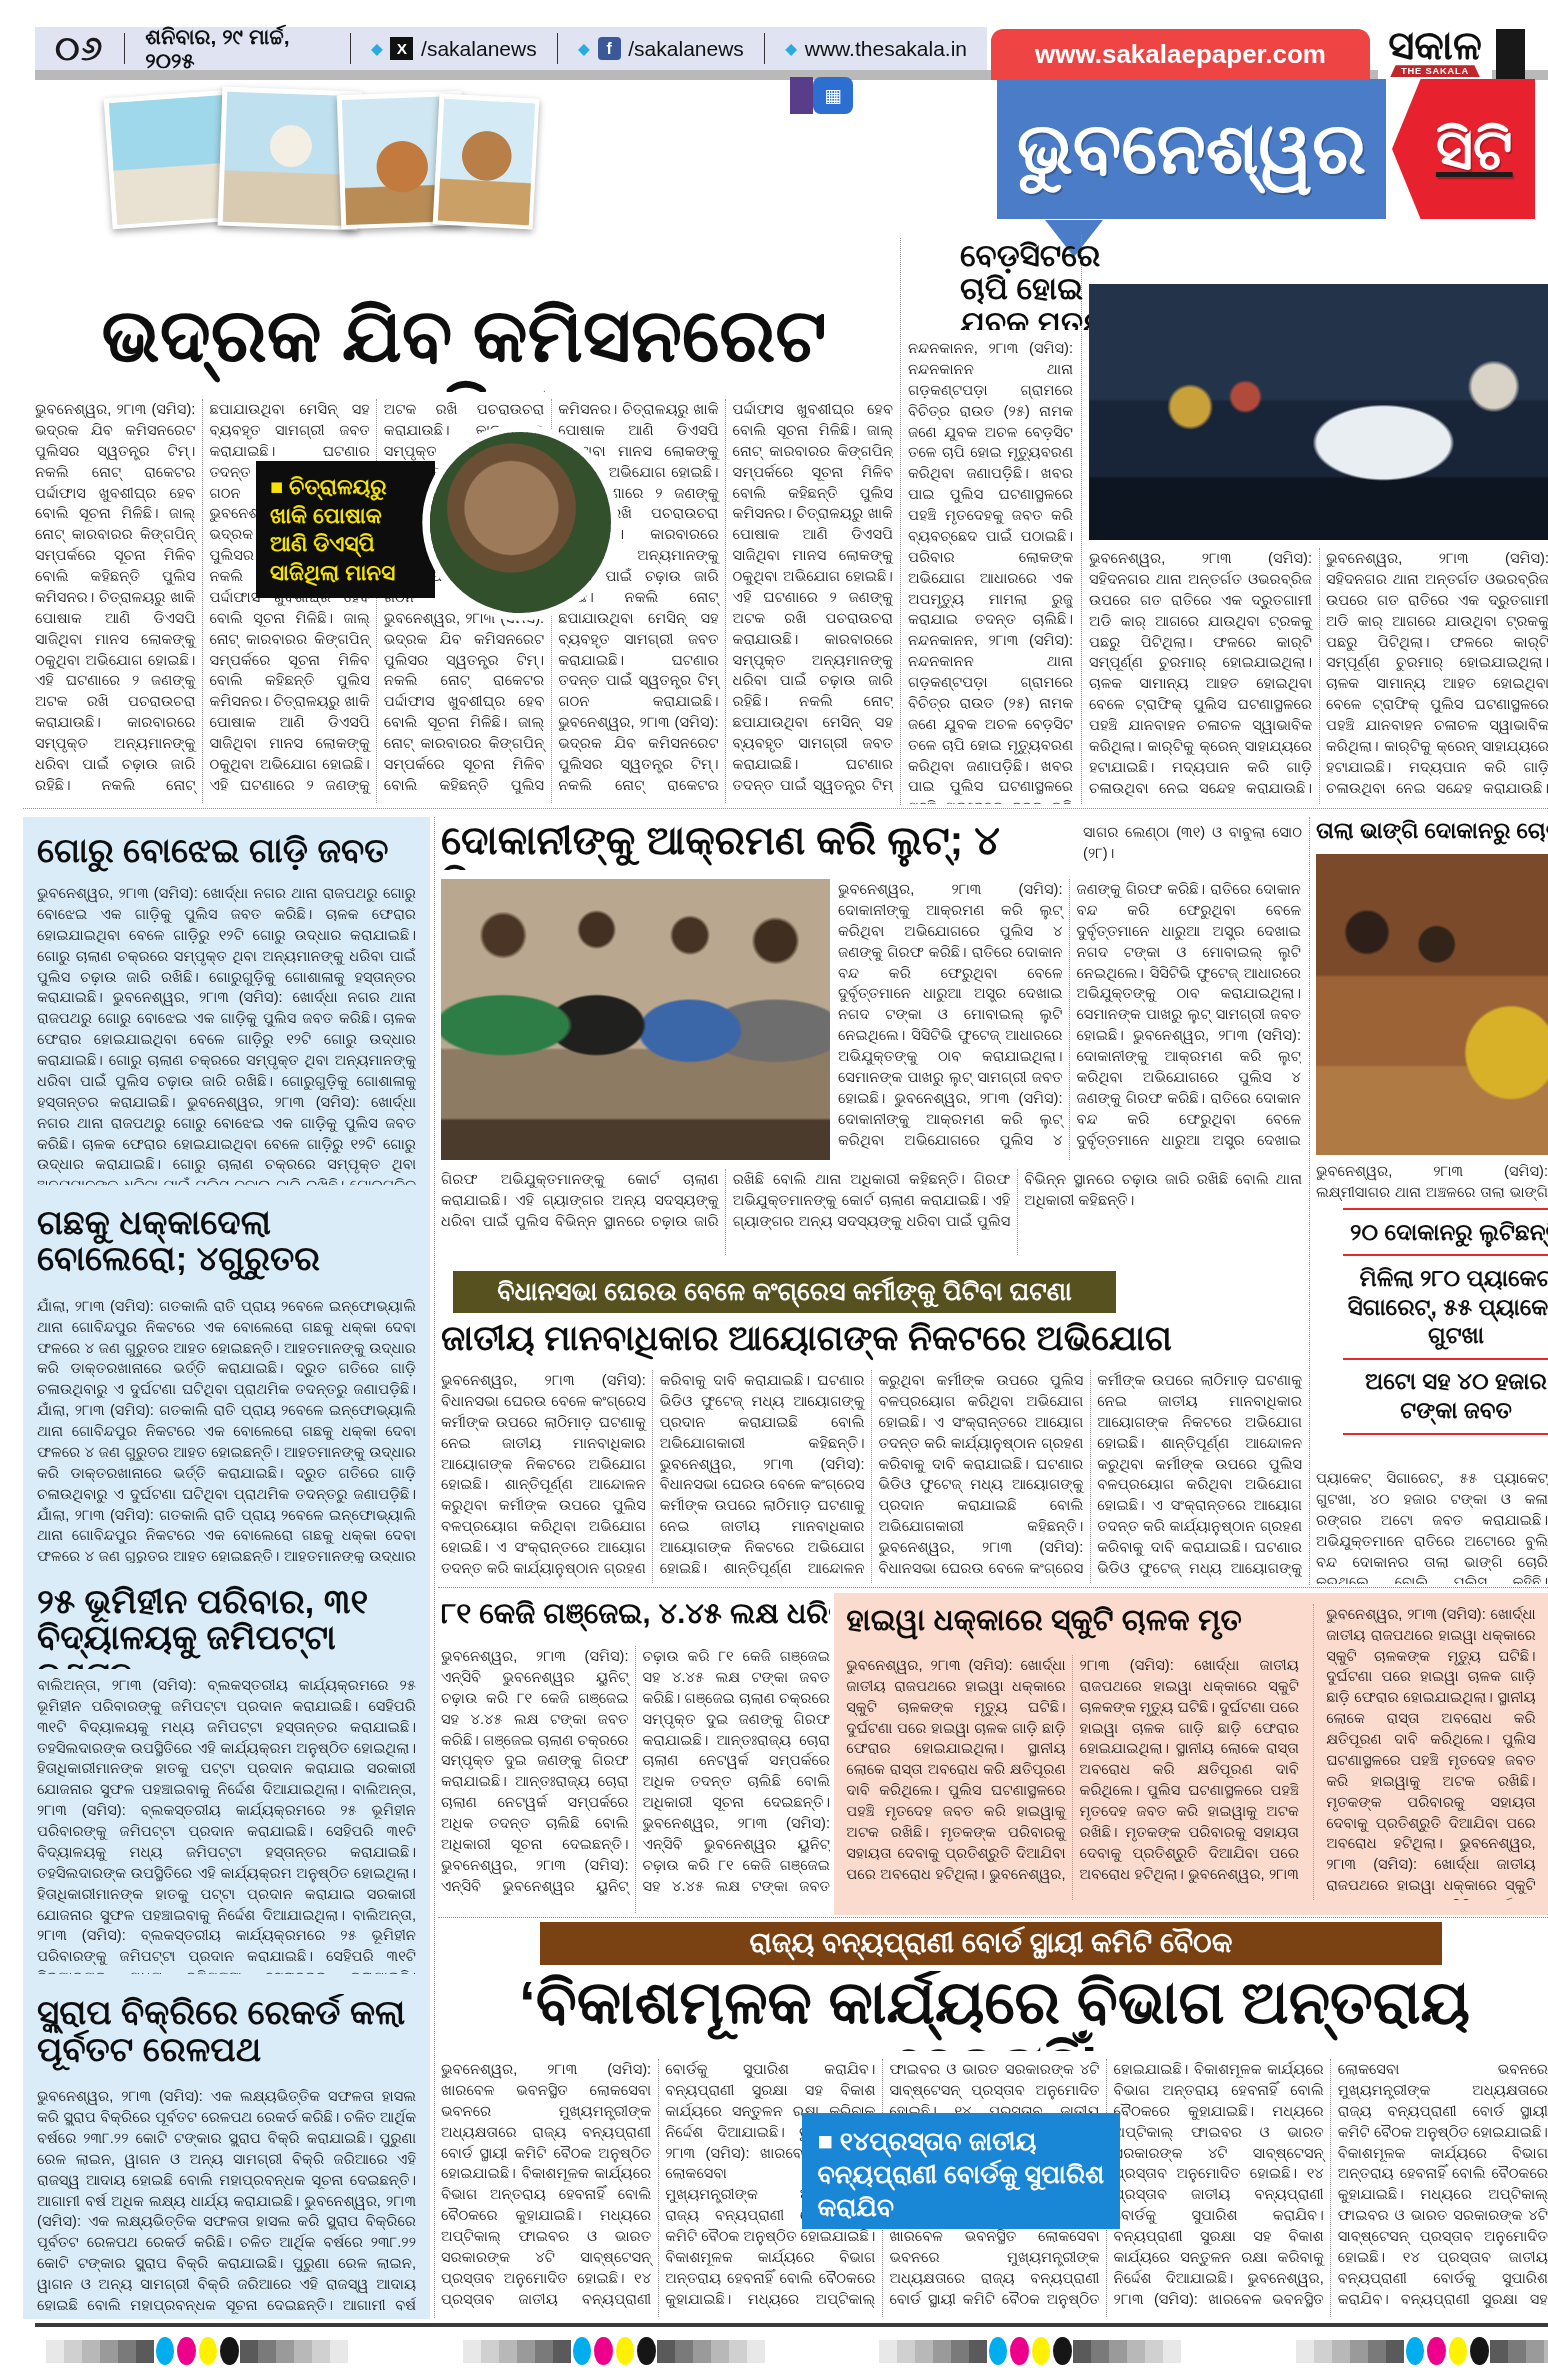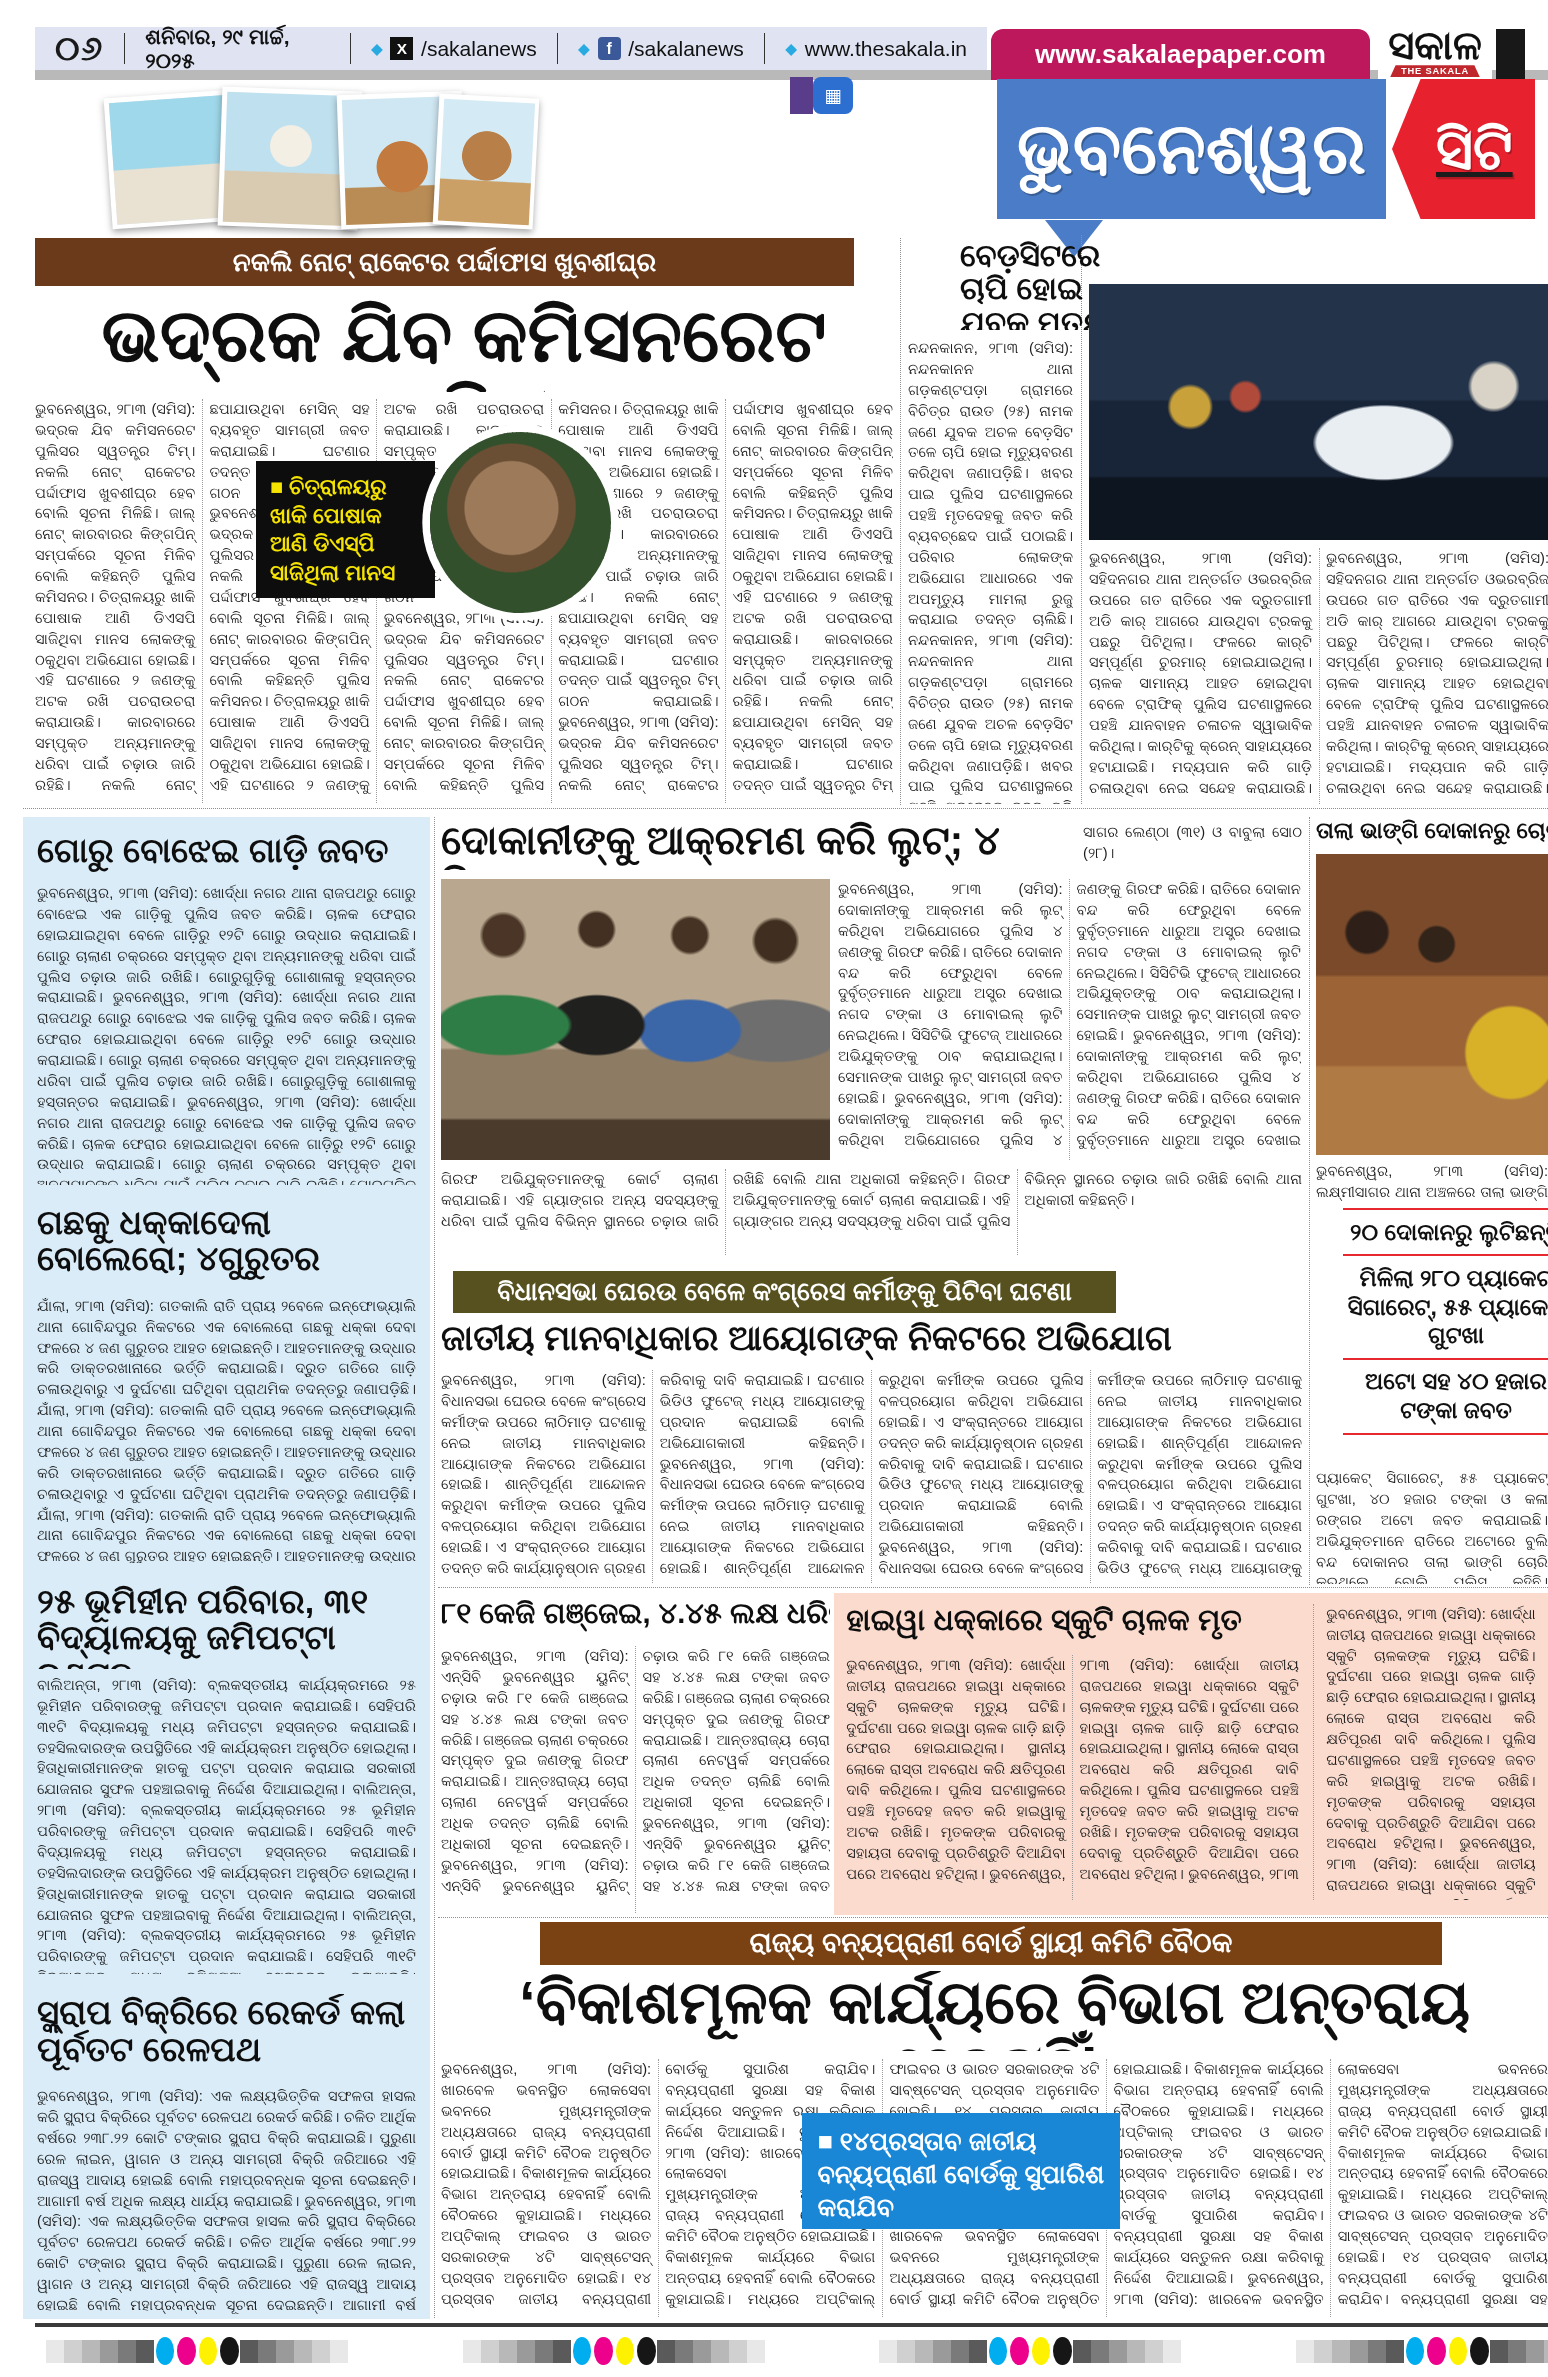--- a/index.html
+++ b/index.html
@@ -9,21 +9,21 @@
   
   .topbar{background:#dfe3f2;display:flex;align-items:center;}
   .topbar .seg{display:flex;align-items:center;gap:7.7px;padding:0 20px;height:31px;}
   .topbar .sep{width:1.5px;height:31px;background:#333;}
   .pageno{font-size:34px;font-weight:800;color:#1a1a1a;letter-spacing:1.5px;}
   .datetxt{font-size:21px;font-weight:700;color:#111;}
   .handle{font-size:21px;color:#111;}
   .diamond{color:#29abe2;font-size:15.4px;}
   .xicon{display:inline-flex;width:23px;height:23px;background:#111;color:#fff;align-items:center;justify-content:center;font-weight:800;font-size:15.4px;}
   .fbicon{display:inline-flex;width:23px;height:23px;background:#3b5998;color:#fff;border-radius:3.9px;align-items:center;justify-content:center;font-weight:800;font-size:16px;}
-  .epaper{background:#be185d;border-radius:12.3px 12.3px 0 0;display:flex;align-items:center;justify-content:center;
+  .epaper{background:#ef4444;border-radius:12.3px 12.3px 0 0;display:flex;align-items:center;justify-content:center;
           color:#fff;font-size:26px;font-weight:800;}
   .logobox{background:#fff;display:flex;flex-direction:column;align-items:center;justify-content:center;}
   .logotxt{font-size:40px;font-weight:700;color:#101010;line-height:1;}
   .logosub{background:#c0272d;color:#fff;font-size:9.3px;font-weight:700;padding:0.8px 10.8px;letter-spacing:0.8px;
            clip-path:polygon(6% 0,94% 0,100% 100%,0 100%);}
   
   .citybox{background:#4a7cc7;display:flex;align-items:center;justify-content:center;}
   .citytxt{color:#fff;font-size:71px;font-weight:800;text-shadow:1.5px 2.3px 0 rgba(0,0,0,.25);}
   .cityptr{width:0;height:0;border-left:29px solid transparent;border-right:29px solid transparent;border-top:37px solid #4a7cc7;}
   .edbox{background:#e8212e;display:flex;align-items:center;justify-content:center;
@@ -109,23 +109,20 @@
     <div style="width:40px;height:37px;background:#2d6fd1;border-radius:7.7px;display:flex;align-items:center;justify-content:center;color:#fff;font-size:18.5px;">▦</div>
   </div>
   <div class="abs citybox" style="left:997px;top:79px;width:389px;height:140px;">
     <span class="citytxt">ଭୁବନେଶ୍ୱର</span>
   </div>
   <div class="abs cityptr" style="left:1045px;top:220px;"></div>
   <div class="abs edbox" style="left:1392px;top:79px;width:143px;height:140px;">
     <span class="edtxt">ସିଟି</span>
   </div>
 
-  <div class="abs kicker" style="left:35px;top:238px;width:819px;height:48px;background:#6b3a1b;font-size:26px;">
-    <span>ନକଲି ନୋଟ୍ ରାକେଟର ପର୍ଦ୍ଦାଫାସ ଖୁବଶୀଘ୍ର</span>
-  </div>
   <div class="abs headline" style="left:35px;top:296px;width:858px;height:96px;font-size:74px;text-align:center;overflow:hidden;">ଭଦ୍ରକ ଯିବ କମିସନରେଟ ପୁଲିସ</div>
   <div class="abs body cols5" style="left:35px;top:399px;width:858px;height:404px;">ଭୁବନେଶ୍ୱର, ୨୮ା୩ (ସମିସ): ଭଦ୍ରକ ଯିବ କମିସନରେଟ ପୁଲିସର ସ୍ୱତନ୍ତ୍ର ଟିମ୍। ନକଲି ନୋଟ୍ ରାକେଟର ପର୍ଦ୍ଦାଫାସ ଖୁବଶୀଘ୍ର ହେବ ବୋଲି ସୂଚନା ମିଳିଛି। ଜାଲ୍ ନୋଟ୍ କାରବାରର କିଙ୍ଗପିନ୍ ସମ୍ପର୍କରେ ସୂଚନା ମିଳିବ ବୋଲି କହିଛନ୍ତି ପୁଲିସ କମିସନର। ଚିତ୍ରାଳୟରୁ ଖାକି ପୋଷାକ ଆଣି ଡିଏସପି ସାଜିଥିବା ମାନସ ଲୋକଙ୍କୁ ଠକୁଥିବା ଅଭିଯୋଗ ହୋଇଛି। ଏହି ଘଟଣାରେ ୨ ଜଣଙ୍କୁ ଅଟକ ରଖି ପଚରାଉଚରା କରାଯାଉଛି। କାରବାରରେ ସମ୍ପୃକ୍ତ ଅନ୍ୟମାନଙ୍କୁ ଧରିବା ପାଇଁ ଚଢ଼ାଉ ଜାରି ରହିଛି। ନକଲି ନୋଟ୍ ଛପାଯାଉଥିବା ମେସିନ୍ ସହ ବ୍ୟବହୃତ ସାମଗ୍ରୀ ଜବତ କରାଯାଇଛି। ଘଟଣାର ତଦନ୍ତ ପାଇଁ ସ୍ୱତନ୍ତ୍ର ଟିମ୍ ଗଠନ କରାଯାଇଛି। ଭୁବନେଶ୍ୱର, ୨୮ା୩ (ସମିସ): ଭଦ୍ରକ ଯିବ କମିସନରେଟ ପୁଲିସର ସ୍ୱତନ୍ତ୍ର ଟିମ୍। ନକଲି ନୋଟ୍ ରାକେଟର ପର୍ଦ୍ଦାଫାସ ଖୁବଶୀଘ୍ର ହେବ ବୋଲି ସୂଚନା ମିଳିଛି। ଜାଲ୍ ନୋଟ୍ କାରବାରର କିଙ୍ଗପିନ୍ ସମ୍ପର୍କରେ ସୂଚନା ମିଳିବ ବୋଲି କହିଛନ୍ତି ପୁଲିସ କମିସନର। ଚିତ୍ରାଳୟରୁ ଖାକି ପୋଷାକ ଆଣି ଡିଏସପି ସାଜିଥିବା ମାନସ ଲୋକଙ୍କୁ ଠକୁଥିବା ଅଭିଯୋଗ ହୋଇଛି। ଏହି ଘଟଣାରେ ୨ ଜଣଙ୍କୁ ଅଟକ ରଖି ପଚରାଉଚରା କରାଯାଉଛି। କାରବାରରେ ସମ୍ପୃକ୍ତ ଅନ୍ୟମାନଙ୍କୁ ଧରିବା ପାଇଁ ଚଢ଼ାଉ ଜାରି ରହିଛି। ନକଲି ନୋଟ୍ ଛପାଯାଉଥିବା ମେସିନ୍ ସହ ବ୍ୟବହୃତ ସାମଗ୍ରୀ ଜବତ କରାଯାଇଛି। ଘଟଣାର ତଦନ୍ତ ପାଇଁ ସ୍ୱତନ୍ତ୍ର ଟିମ୍ ଗଠନ କରାଯାଇଛି। ଭୁବନେଶ୍ୱର, ୨୮ା୩ (ସମିସ): ଭଦ୍ରକ ଯିବ କମିସନରେଟ ପୁଲିସର ସ୍ୱତନ୍ତ୍ର ଟିମ୍। ନକଲି ନୋଟ୍ ରାକେଟର ପର୍ଦ୍ଦାଫାସ ଖୁବଶୀଘ୍ର ହେବ ବୋଲି ସୂଚନା ମିଳିଛି। ଜାଲ୍ ନୋଟ୍ କାରବାରର କିଙ୍ଗପିନ୍ ସମ୍ପର୍କରେ ସୂଚନା ମିଳିବ ବୋଲି କହିଛନ୍ତି ପୁଲିସ କମିସନର। ଚିତ୍ରାଳୟରୁ ଖାକି ପୋଷାକ ଆଣି ଡିଏସପି ସାଜିଥିବା ମାନସ ଲୋକଙ୍କୁ ଠକୁଥିବା ଅଭିଯୋଗ ହୋଇଛି। ଏହି ଘଟଣାରେ ୨ ଜଣଙ୍କୁ ଅଟକ ରଖି ପଚରାଉଚରା କରାଯାଉଛି। କାରବାରରେ ସମ୍ପୃକ୍ତ ଅନ୍ୟମାନଙ୍କୁ ଧରିବା ପାଇଁ ଚଢ଼ାଉ ଜାରି ରହିଛି। ନକଲି ନୋଟ୍ ଛପାଯାଉଥିବା ମେସିନ୍ ସହ ବ୍ୟବହୃତ ସାମଗ୍ରୀ ଜବତ କରାଯାଇଛି। ଘଟଣାର ତଦନ୍ତ ପାଇଁ ସ୍ୱତନ୍ତ୍ର ଟିମ୍ ଗଠନ କରାଯାଇଛି। ଭୁବନେଶ୍ୱର, ୨୮ା୩ (ସମିସ): ଭଦ୍ରକ ଯିବ କମିସନରେଟ ପୁଲିସର ସ୍ୱତନ୍ତ୍ର ଟିମ୍। ନକଲି ନୋଟ୍ ରାକେଟର ପର୍ଦ୍ଦାଫାସ ଖୁବଶୀଘ୍ର ହେବ ବୋଲି ସୂଚନା ମିଳିଛି। ଜାଲ୍ ନୋଟ୍ କାରବାରର କିଙ୍ଗପିନ୍ ସମ୍ପର୍କରେ ସୂଚନା ମିଳିବ ବୋଲି କହିଛନ୍ତି ପୁଲିସ କମିସନର। ଚିତ୍ରାଳୟରୁ ଖାକି ପୋଷାକ ଆଣି ଡିଏସପି ସାଜିଥିବା ମାନସ ଲୋକଙ୍କୁ ଠକୁଥିବା ଅଭିଯୋଗ ହୋଇଛି। ଏହି ଘଟଣାରେ ୨ ଜଣଙ୍କୁ ଅଟକ ରଖି ପଚରାଉଚରା କରାଯାଉଛି। କାରବାରରେ ସମ୍ପୃକ୍ତ ଅନ୍ୟମାନଙ୍କୁ ଧରିବା ପାଇଁ ଚଢ଼ାଉ ଜାରି ରହିଛି। ନକଲି ନୋଟ୍ ଛପାଯାଉଥିବା ମେସିନ୍ ସହ ବ୍ୟବହୃତ ସାମଗ୍ରୀ ଜବତ କରାଯାଇଛି। ଘଟଣାର ତଦନ୍ତ ପାଇଁ ସ୍ୱତନ୍ତ୍ର ଟିମ୍ ଗଠନ କରାଯାଇଛି। ଭୁବନେଶ୍ୱର, ୨୮ା୩ (ସମିସ): ଭଦ୍ରକ ଯିବ କମିସନରେଟ ପୁଲିସର ସ୍ୱତନ୍ତ୍ର ଟିମ୍। ନକଲି ନୋଟ୍ ରାକେଟର ପର୍ଦ୍ଦାଫାସ ଖୁବଶୀଘ୍ର ହେବ ବୋଲି ସୂଚନା ମିଳିଛି। ଜାଲ୍ ନୋଟ୍ କାରବାରର କିଙ୍ଗପିନ୍ ସମ୍ପର୍କରେ ସୂଚନା ମିଳିବ ବୋଲି କହିଛନ୍ତି ପୁଲିସ କମିସନର। ଚିତ୍ରାଳୟରୁ ଖାକି ପୋଷାକ ଆଣି ଡିଏସପି ସାଜିଥିବା ମାନସ ଲୋକଙ୍କୁ ଠକୁଥିବା ଅଭିଯୋଗ ହୋଇଛି। ଏହି ଘଟଣାରେ ୨ ଜଣଙ୍କୁ ଅଟକ ରଖି ପଚରାଉଚରା କରାଯାଉଛି। କାରବାରରେ ସମ୍ପୃକ୍ତ ଅନ୍ୟମାନଙ୍କୁ ଧରିବା ପାଇଁ ଚଢ଼ାଉ ଜାରି ରହିଛି। ନକଲି ନୋଟ୍ ଛପାଯାଉଥିବା ମେସିନ୍ ସହ ବ୍ୟବହୃତ ସାମଗ୍ରୀ ଜବତ କରାଯାଇଛି। ଘଟଣାର ତଦନ୍ତ ପାଇଁ ସ୍ୱତନ୍ତ୍ର ଟିମ୍ ଗଠନ କରାଯାଇଛି।</div>
   <div class="abs insetnote" style="left:256px;top:461px;width:179px;height:137px;box-sizing:border-box;">
     <span>■</span>
     <span>ଚିତ୍ରାଳୟରୁ ଖାକି ପୋଷାକ ଆଣି ଡିଏସ୍‌ପି ସାଜିଥିଲା ମାନସ</span>
   </div>
   <div class="abs" style="left:430px;top:432px;width:181px;height:181px;border-radius:50%;box-shadow:0 0 0 7.7px #fff;
               background:radial-gradient(circle at 45% 42%,#9c7a5a 0 32%,#6b4f35 33% 44%,#33502c 45% 100%);"></div>
 
   <div class="abs vdot" style="left:900px;top:238px;height:567px;"></div>

